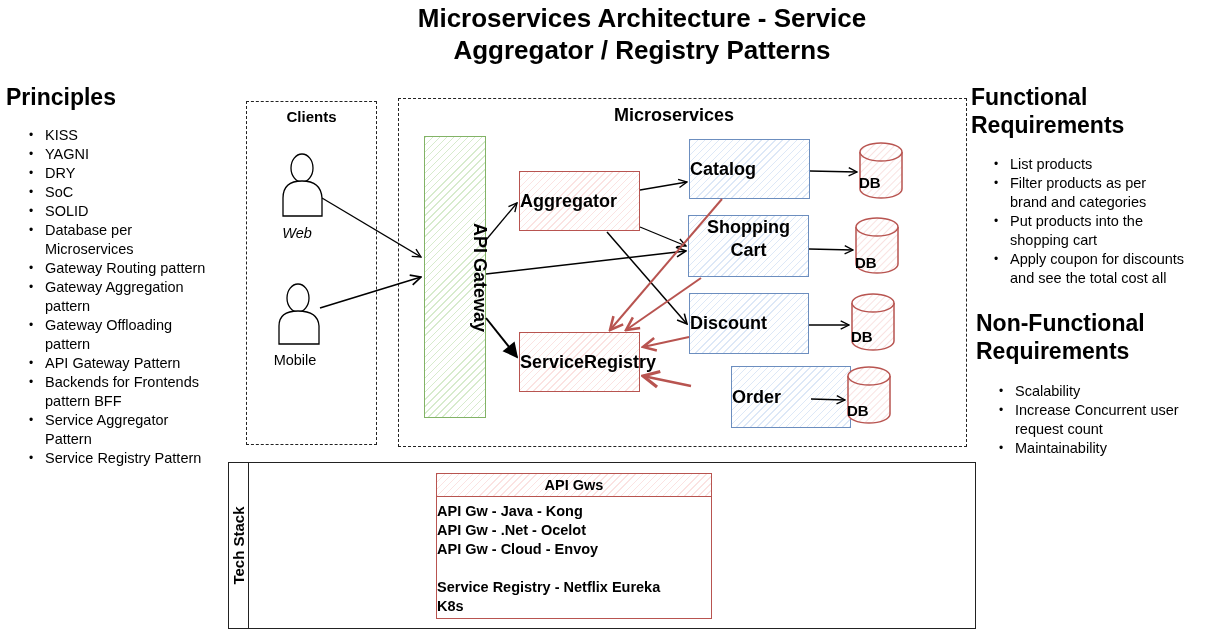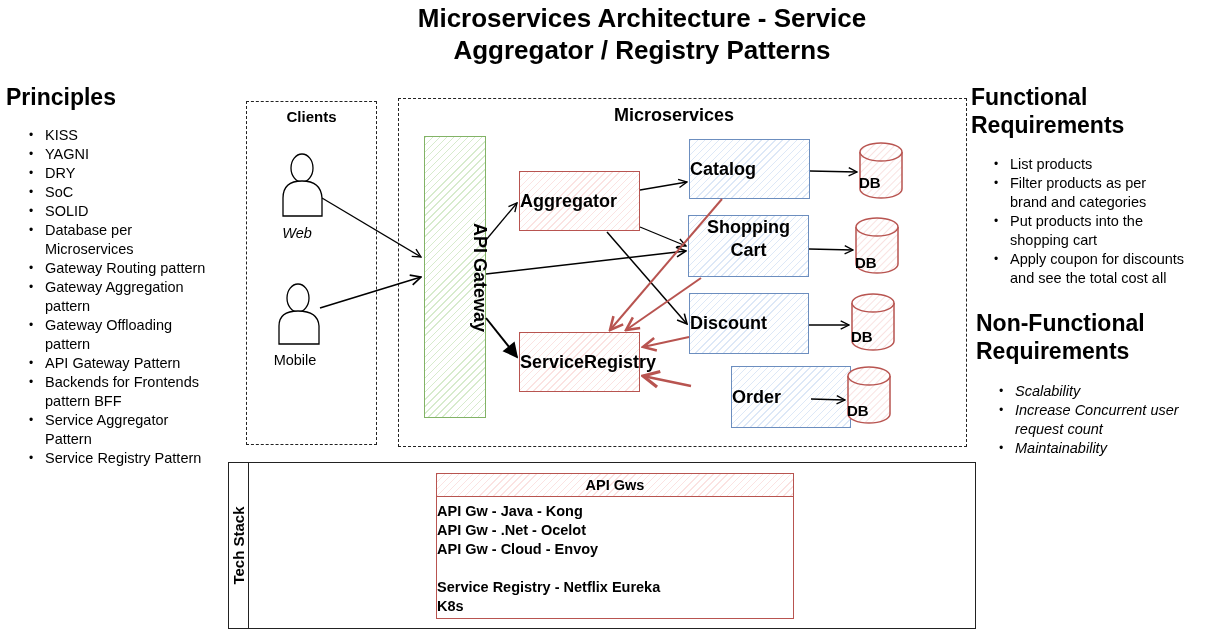--- a/index.html
+++ b/index.html
@@ -68,21 +68,21 @@
   <li>List products</li>
   <li style="width:170px">Filter products as per brand and categories</li>
   <li style="width:165px">Put products into the shopping cart</li>
   <li style="width:198px">Apply coupon for discounts and see the total cost all</li>
 </ul>
 
 <div class="abs side-h" style="left:976px; top:309px;">
   <div>Non-Functional</div>
   <div>Requirements</div>
 </div>
-<ul class="abs blist" style="left:1015px; top:382px; width:193px;font-style:italic;">
+<ul class="abs blist" style="left:1015px; top:382px; width:193px;">
   <li>Scalability</li>
   <li style="width:190px">Increase Concurrent user request count</li>
   <li>Maintainability</li>
 </ul>
 
 <div class="abs dash-box" style="left:246px; top:101px; width:131px; height:344px;"></div>
 <div class="abs box-label" style="left:246px; top:108px; width:131px; font-size:15px;">Clients</div>
 
 <div class="abs dash-box" style="left:398px; top:98px; width:569px; height:349px;"></div>
 <div class="abs box-label" style="left:398px; top:105px; width:552px; font-size:18px;">Microservices</div>
@@ -186,21 +186,21 @@
 <div class="db-label" style="left:855px; top:254px;">DB</div>
 <div class="db-label" style="left:851px; top:328px;">DB</div>
 <div class="db-label" style="left:847px; top:402px;">DB</div>
 
 <div class="abs tech-box" style="left:228px; top:462px; width:748px; height:167px;"></div>
 <div class="abs tech-divider" style="left:248px; top:462px; height:167px;"></div>
 <div class="abs" style="left:228px; top:462px; width:20px; height:167px; display:flex; align-items:center; justify-content:center;">
   <span class="tech-label">Tech Stack</span>
 </div>
 
-<div class="abs gws-box" style="left:436px; top:473px; width:358px; height:146px;">
+<div class="abs gws-box" style="left:436px; top:473px; width:276px; height:146px;">
   <div class="gws-head">API Gws</div>
   <div style="padding-top:5px;">
     <div class="gws-line">API Gw - Java  - Kong</div>
     <div class="gws-line">API Gw - .Net - Ocelot</div>
     <div class="gws-line">API Gw - Cloud - Envoy</div>
     <div class="gws-line"></div>
     <div class="gws-line">Service Registry - Netflix Eureka</div>
     <div class="gws-line">K8s</div>
   </div>
 </div>

